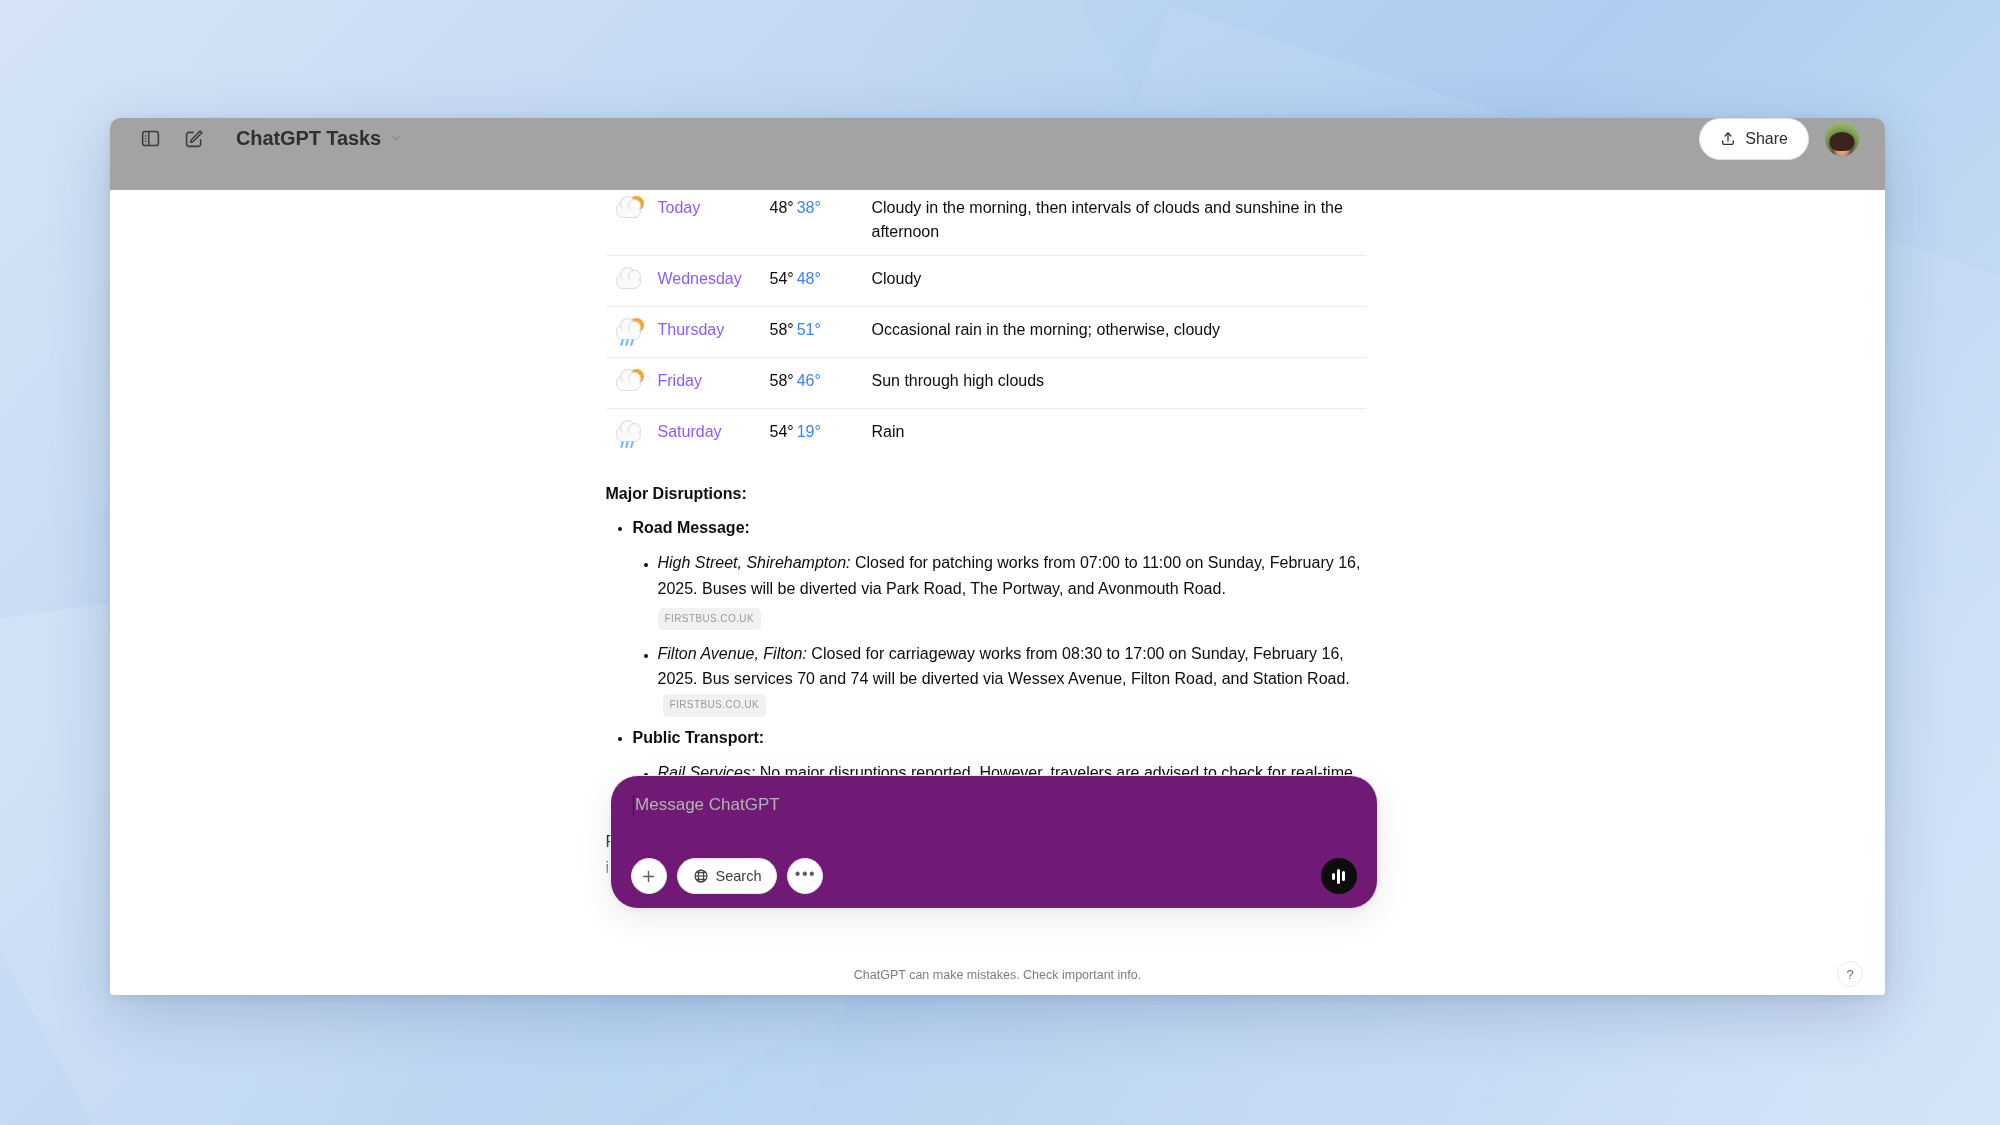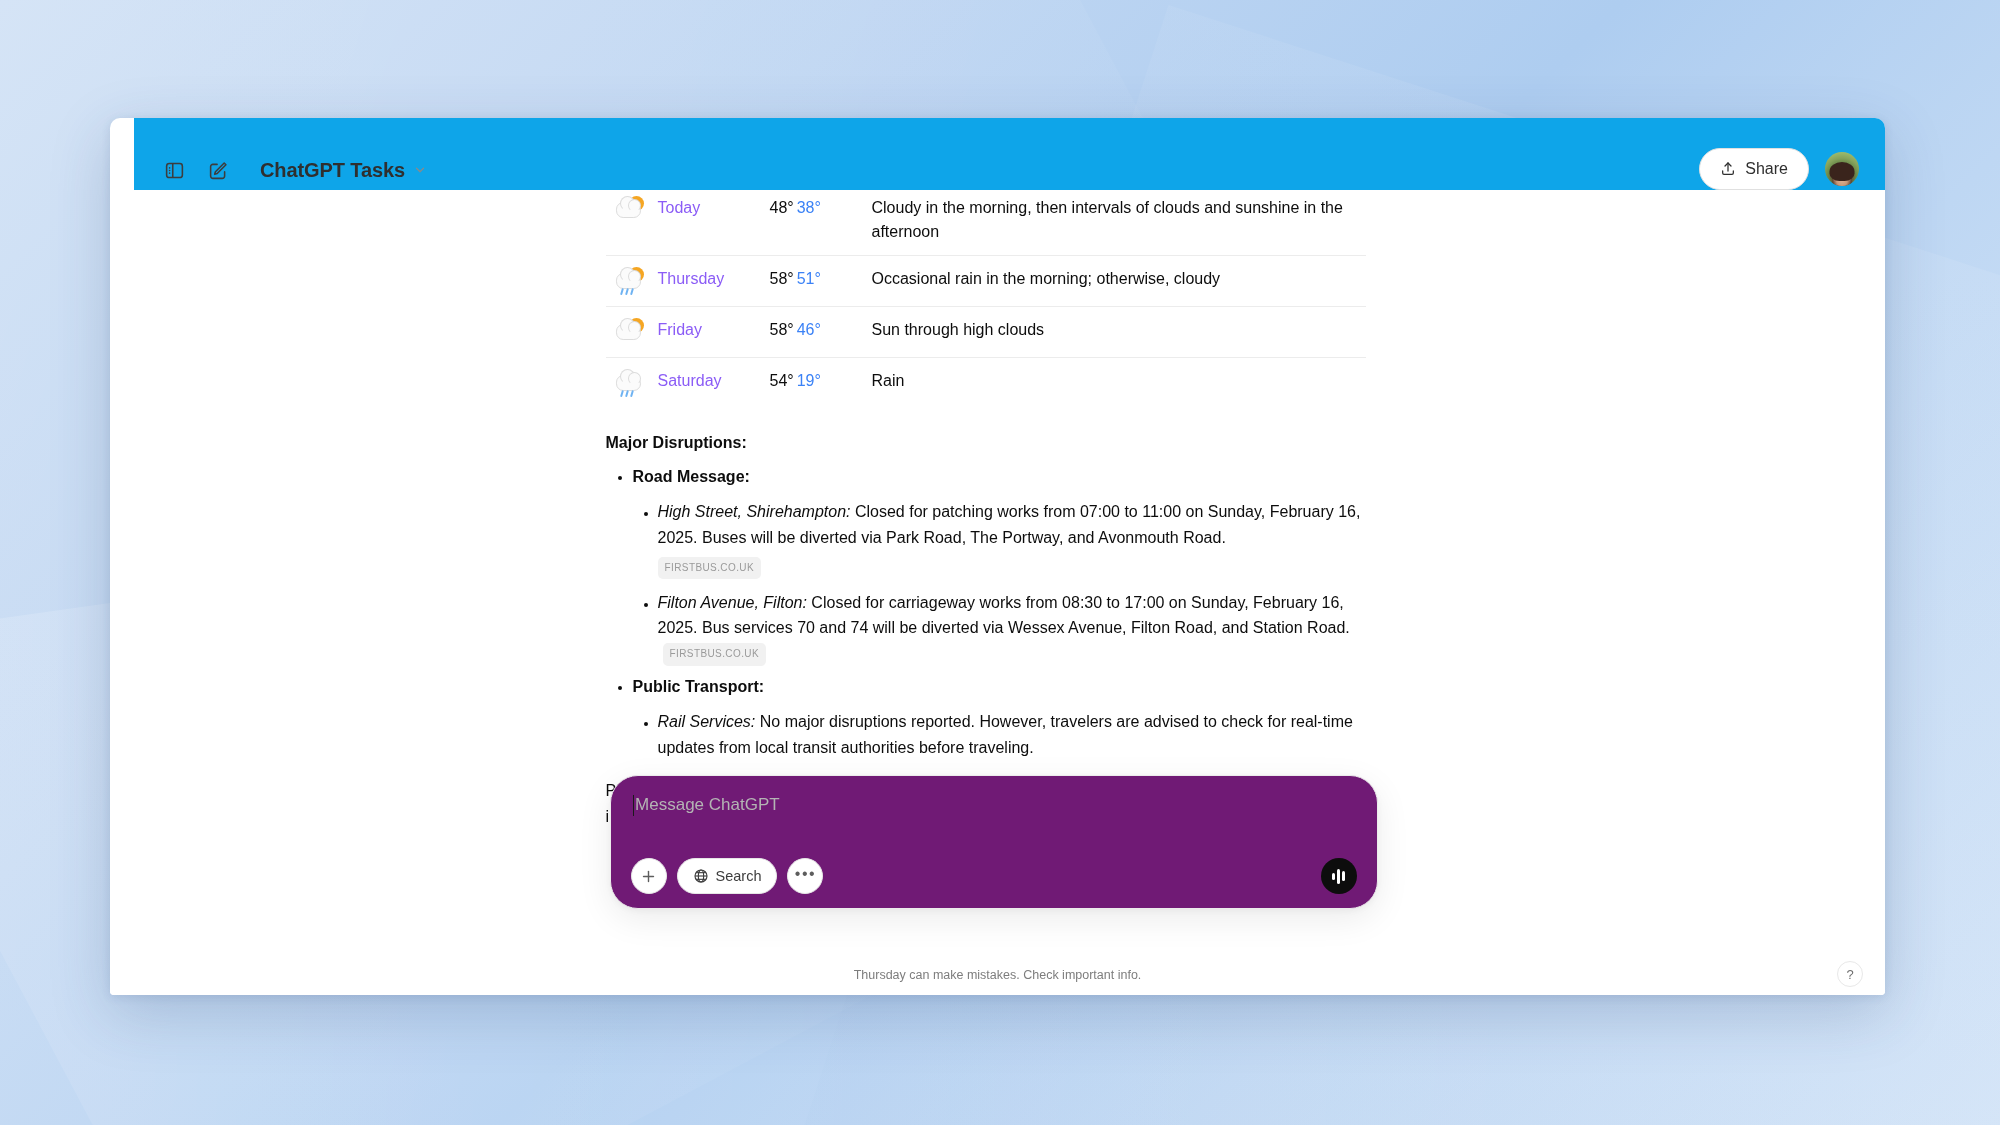--- a/index.html
+++ b/index.html
@@ -43,26 +43,25 @@
     overflow: hidden;
     display: flex;
     flex-direction: column;
   }
 
   
   .app-header {
     height: 72px;
     flex: 0 0 72px;
     display: flex;
-    align-items: flex-end;
+    align-items: flex-start;
     padding: 0 26px 0 20px;
-    background: #0ea5e9;
+    background: #a3a3a3;
     position: relative;
     z-index: 5;
-    margin-left: 24px;
   }
   .header-left { display: flex; align-items: center; gap: 4px; }
   .icon-btn {
     width: 40px; height: 40px;
     display: flex; align-items: center; justify-content: center;
     border-radius: 8px;
     color: #3d3d3d;
     cursor: pointer;
     background: transparent;
     border: none;
@@ -431,20 +430,32 @@
               </td>
               <td class="cell-day">Today</td>
               <td class="cell-temp">
                 <span class="temp-hi">48°</span><span class="temp-lo">38°</span>
               </td>
               <td class="cell-desc">Cloudy in the morning, then intervals of clouds and sunshine in the afternoon</td>
             </tr>
             <tr>
               <td class="cell-icon">
                 <span class="wicon">
+                  <span class="cloud"></span>
+                </span>
+              </td>
+              <td class="cell-day">Wednesday</td>
+              <td class="cell-temp">
+                <span class="temp-hi">54°</span><span class="temp-lo">48°</span>
+              </td>
+              <td class="cell-desc">Cloudy</td>
+            </tr>
+            <tr>
+              <td class="cell-icon">
+                <span class="wicon">
                   <span class="sun"></span>
                     <span class="cloud"></span>
                   <span class="rain">
                       <i></i>
                       <i></i>
                       <i></i>
                     </span>
                 </span>
               </td>
               <td class="cell-day">Thursday</td>
@@ -550,17 +561,17 @@
         <button class="voice-btn">
           <i></i>
             <i></i>
             <i></i>
         </button>
       </div>
     </div>
   </div>
 
   <div class="app-footer">
-    <span class="disclaimer">Thursday can make mistakes. Check important info.</span>
+    <span class="disclaimer">ChatGPT can make mistakes. Check important info.</span>
     <button class="help-btn">?</button>
   </div>
 
 </div>
 
 </body></html>

